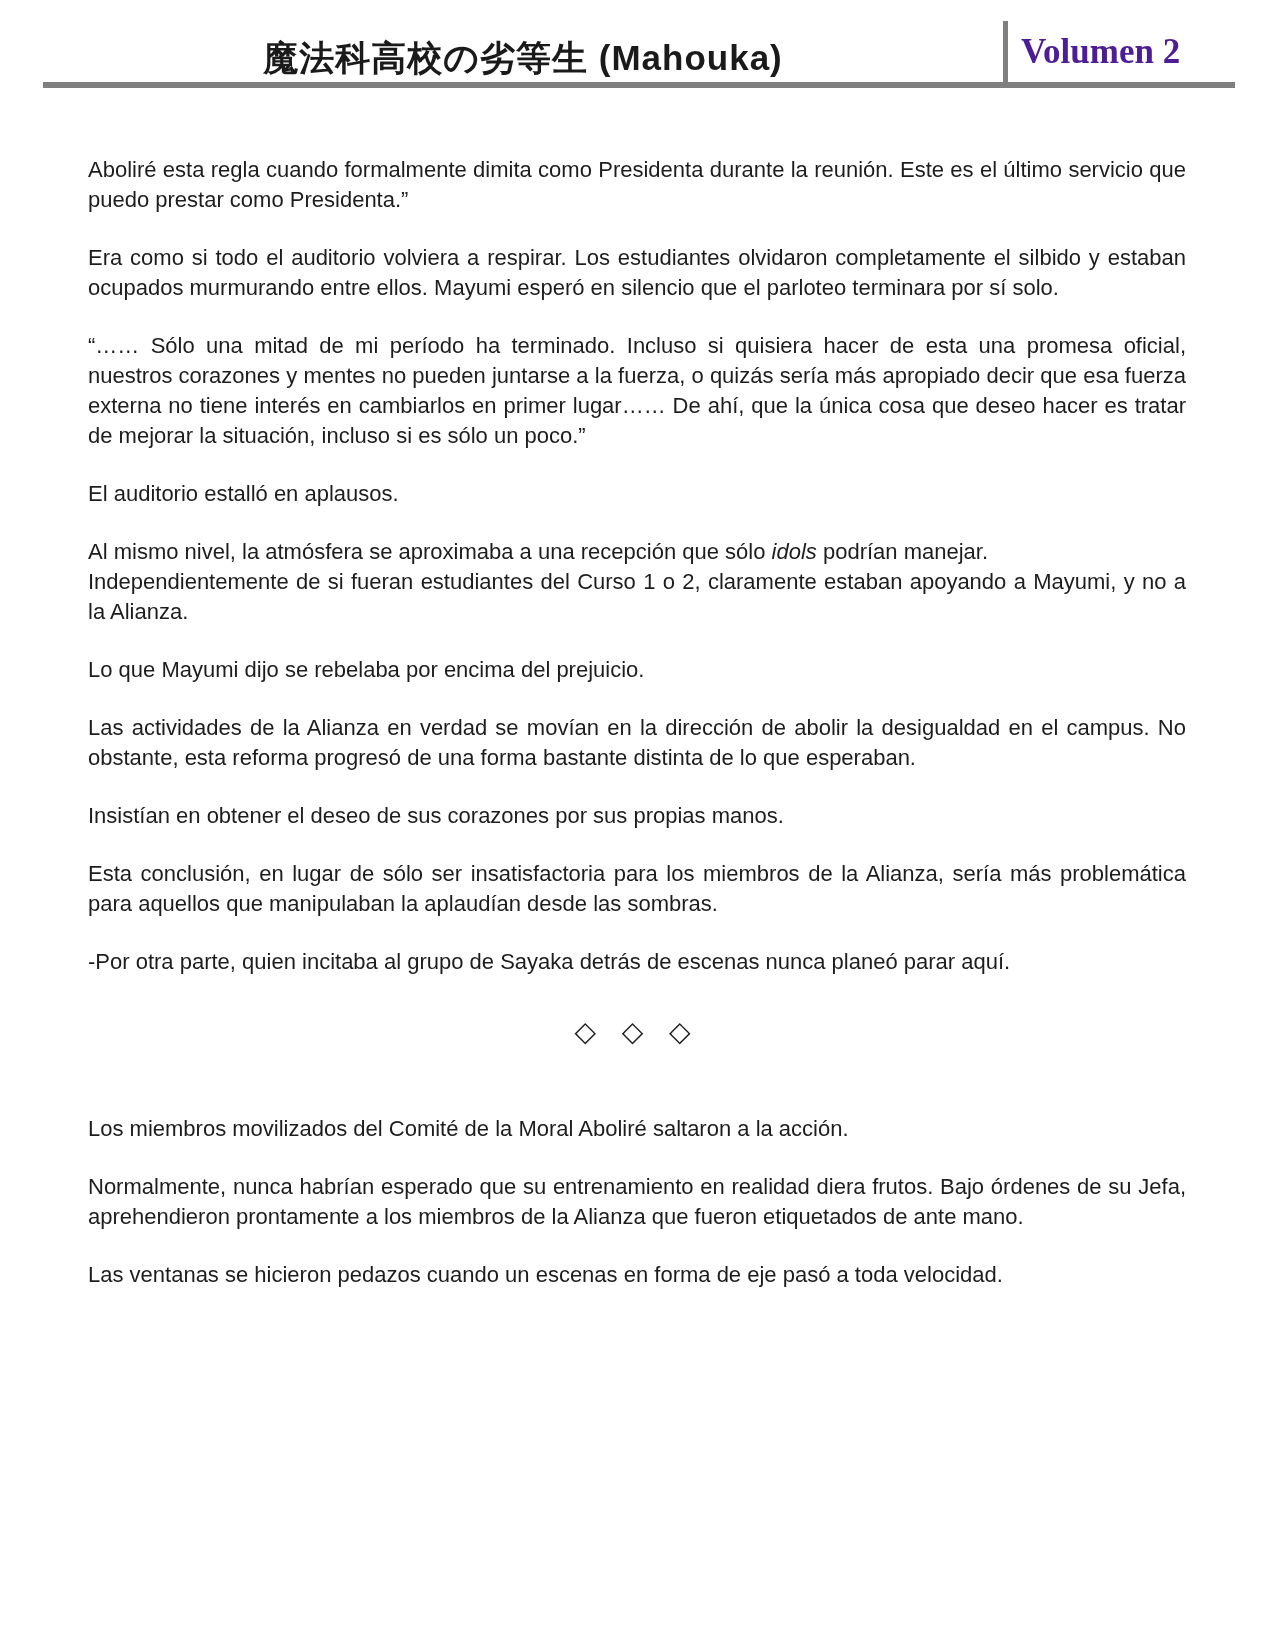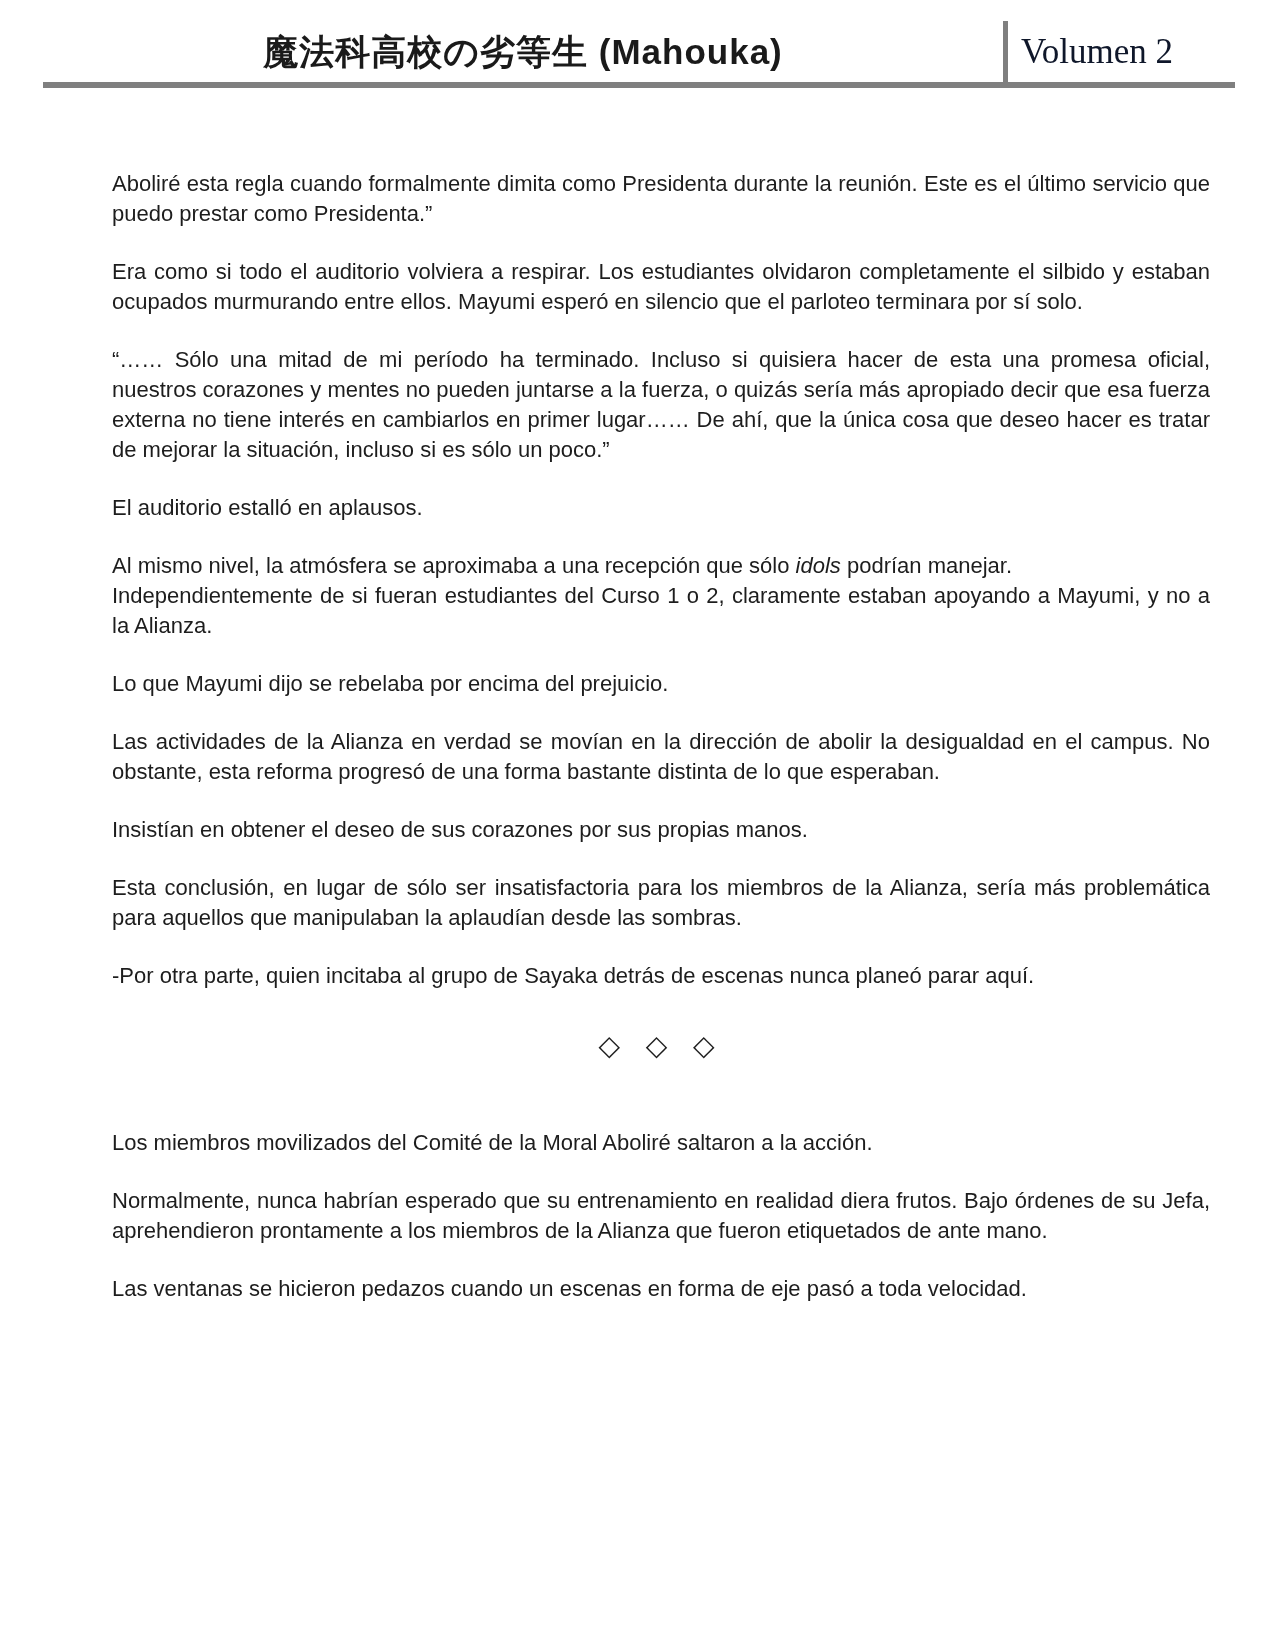--- a/index.html
+++ b/index.html
@@ -21,53 +21,51 @@
     width: 1192px;
     height: 88px;
     border-bottom: 6px solid #7f7f7f;
     display: flex;
     align-items: flex-end;
     box-sizing: border-box;
   }
   .header-left {
     flex: 1 1 auto;
     text-align: center;
-    padding-bottom: 6px;
   }
   .book-title {
     font-size: 35px;
     font-weight: bold;
     color: #1a1a1a;
     letter-spacing: 1px;
     white-space: nowrap;
   }
   .header-right {
     flex: 0 0 232px;
     height: 61px;
     border-left: 5px solid #7f7f7f;
     display: flex;
     align-items: center;
     padding-left: 13px;
     box-sizing: border-box;
   }
   .volume-label {
     font-family: "Liberation Serif", "DejaVu Serif", serif;
     font-size: 35px;
-    font-weight: normal;
-    color: #0f172a;
+    font-weight: bold;
+    color: #4c1d95;
     white-space: nowrap;
   }
   
   .content {
     position: absolute;
-    top: 108px;
+    top: 94px;
     left: 88px;
     width: 1098px;
     padding-top: 61px;
-    margin-left: 24px;
   }
   .content p {
     margin: 0 0 28px 0;
     font-size: 22px;
     line-height: 30px;
     text-align: justify;
   }
   .content p em { font-style: italic; }
   .scene-divider {
     text-align: center;

